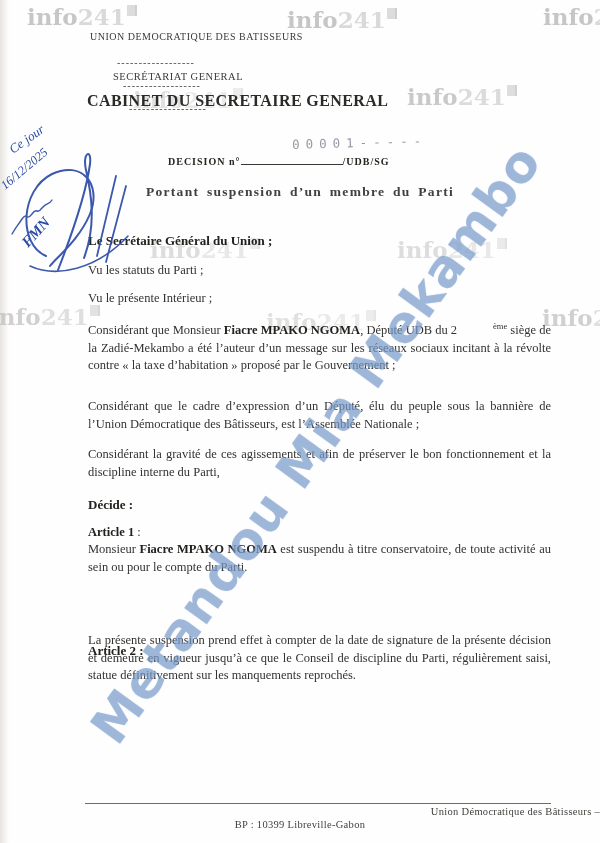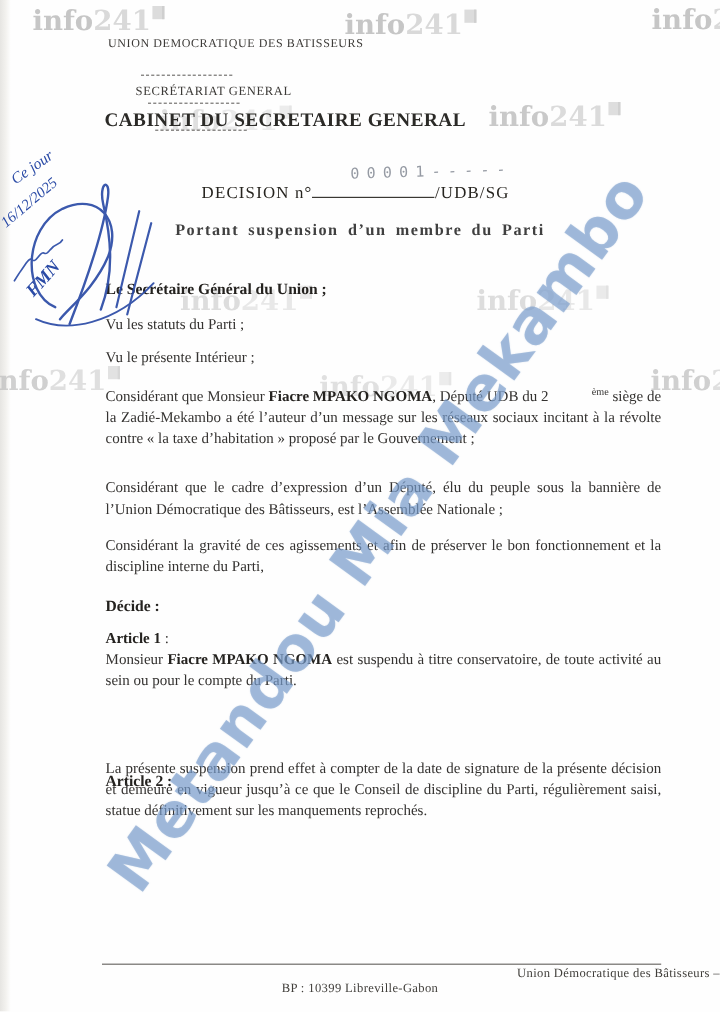--- a/index.html
+++ b/index.html
@@ -32,21 +32,21 @@
   .abs{position:absolute;}
   .hdr1{left:90px;top:31px;font-size:10px;letter-spacing:.5px;color:#3c3a37;}
   .hsep1{left:117px;top:57px;}
   .hdr2{left:113px;top:71px;font-size:10.5px;letter-spacing:.5px;color:#3c3a37;}
   .hsep2{left:123px;top:80px;}
   .hdr3{left:87px;top:92px;font-size:16px;font-weight:bold;letter-spacing:.4px;color:#2b2a27;}
   .hsep3{left:129px;top:103px;}
   .hsep{font-size:10px;letter-spacing:1px;color:#4a4845;}
   .stamp{left:292px;top:135px;font-family:"DejaVu Sans Mono", monospace;
     font-size:12.5px;letter-spacing:6px;color:#959aa3;transform:rotate(-1.6deg);}
-  .decision-line{left:168px;top:151px;font-size:14px;font-weight:normal;letter-spacing:1px;color:#26241f;}
+  .decision-line{left:168px;top:151px;font-size:10px;font-weight:bold;letter-spacing:1px;color:#26241f;}
   .blank-line{display:inline-block;width:102px;height:13px;border-bottom:1.2px solid #3a3833;}
   .subject{left:0;top:184px;width:600px;text-align:center;font-size:13.5px;font-weight:bold;
     letter-spacing:1.3px;word-spacing:3px;color:#404040;}
   .body-block{left:88px;width:463px;font-size:12.5px;line-height:17.5px;color:#343230;}
   .just{text-align:justify;}
   .b{font-weight:bold;color:#24221f;}
   .salutation{top:232px;font-weight:bold;font-size:13px;color:#24221f;}
   .vu1{top:262px;}
   .vu2{top:290px;}
   .p1{top:318px;}

